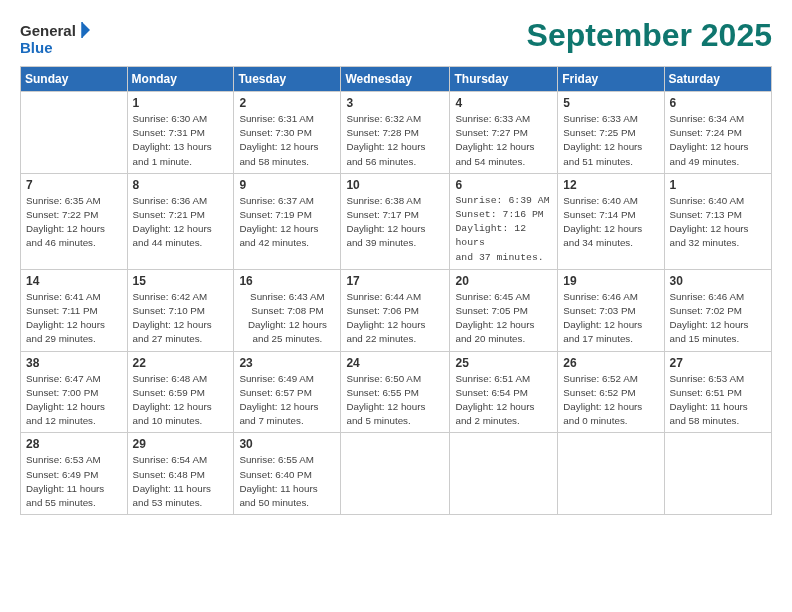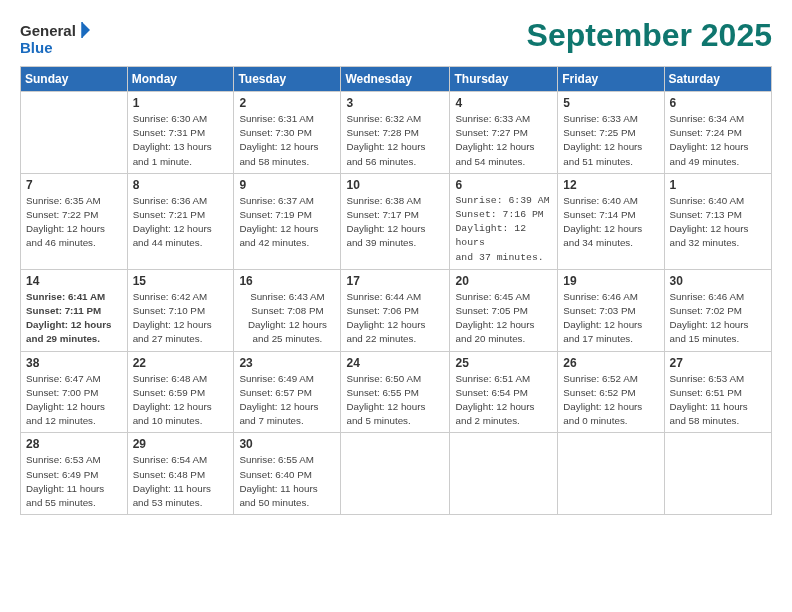--- a/index.html
+++ b/index.html
@@ -204,21 +204,21 @@
             <span class="day-number">1</span>
             <div class="day-info" style="white-space: pre-line;">Sunrise: 6:40 AM
 Sunset: 7:13 PM
 Daylight: 12 hours
 and 32 minutes.</div>
           </td>
         </tr>
         <tr>
           <td>
             <span class="day-number">14</span>
-            <div class="day-info" style="white-space: pre-line; font-weight: bold;">Sunrise: 6:41 AM
+            <div class="day-info" style="white-space: pre-line;">Sunrise: 6:41 AM
 Sunset: 7:11 PM
 Daylight: 12 hours
 and 29 minutes.</div>
           </td>
           <td>
             <span class="day-number">15</span>
             <div class="day-info" style="white-space: pre-line;">Sunrise: 6:42 AM
 Sunset: 7:10 PM
 Daylight: 12 hours
 and 27 minutes.</div>

